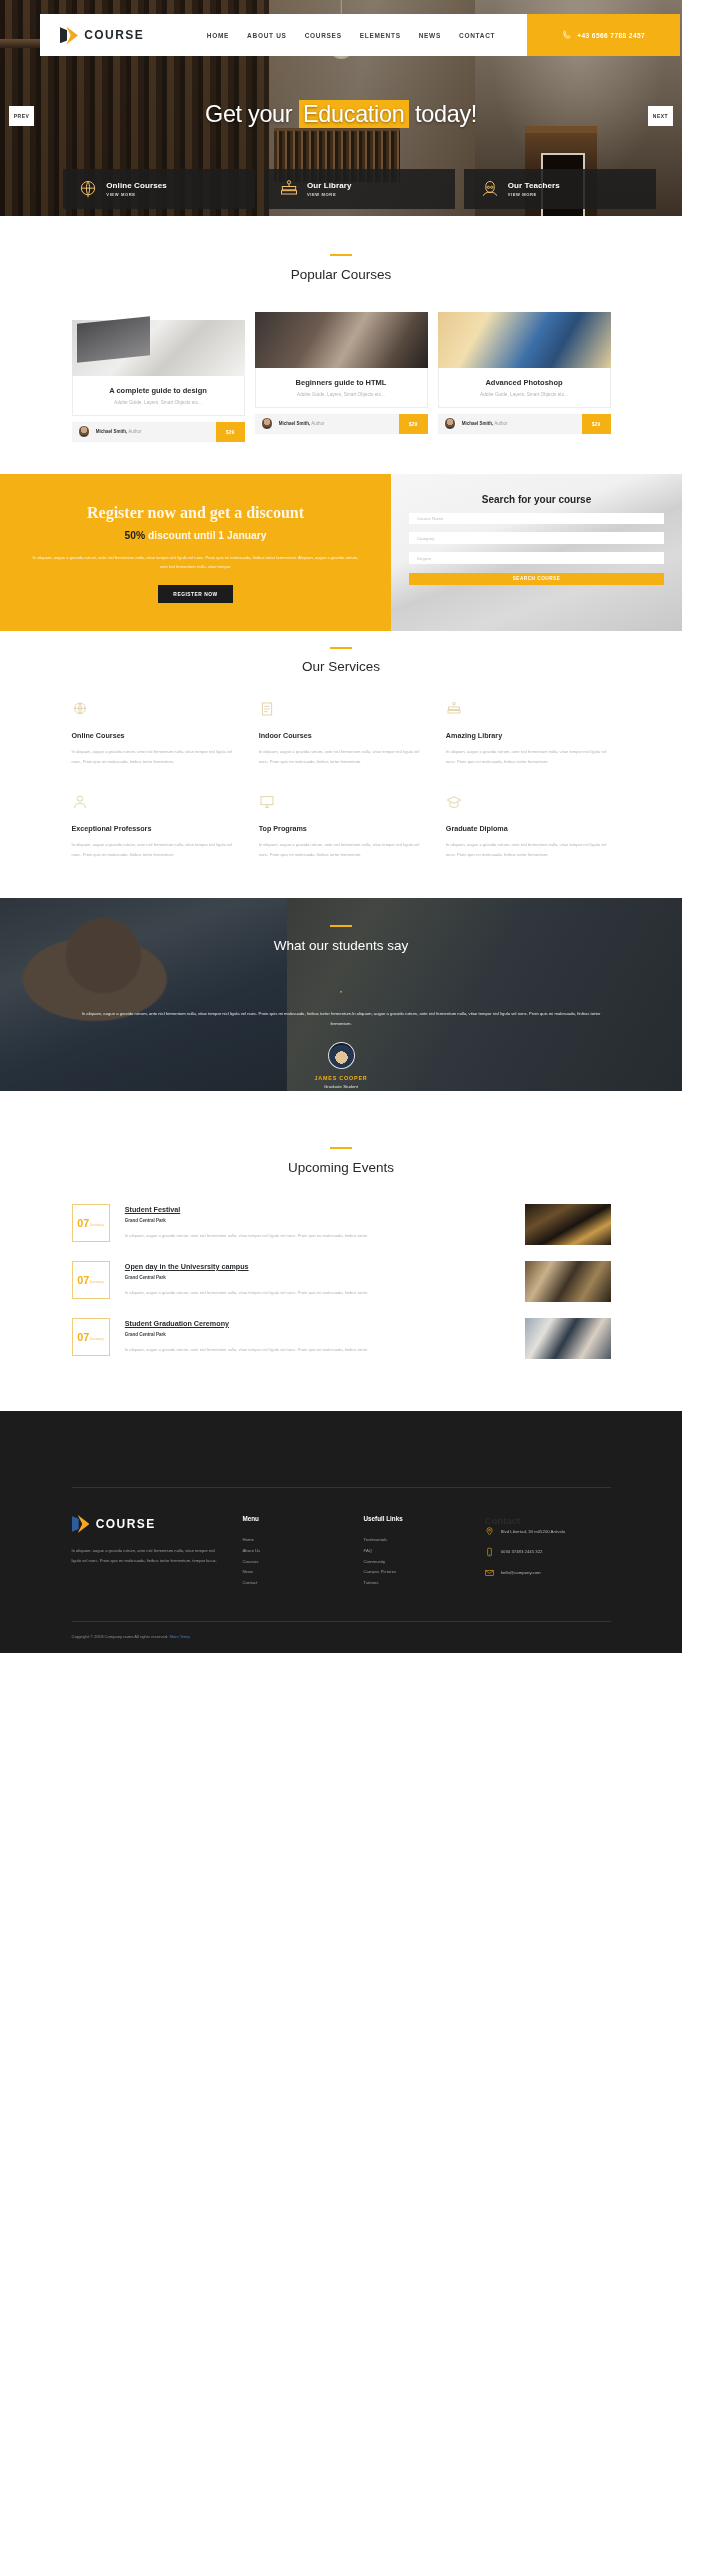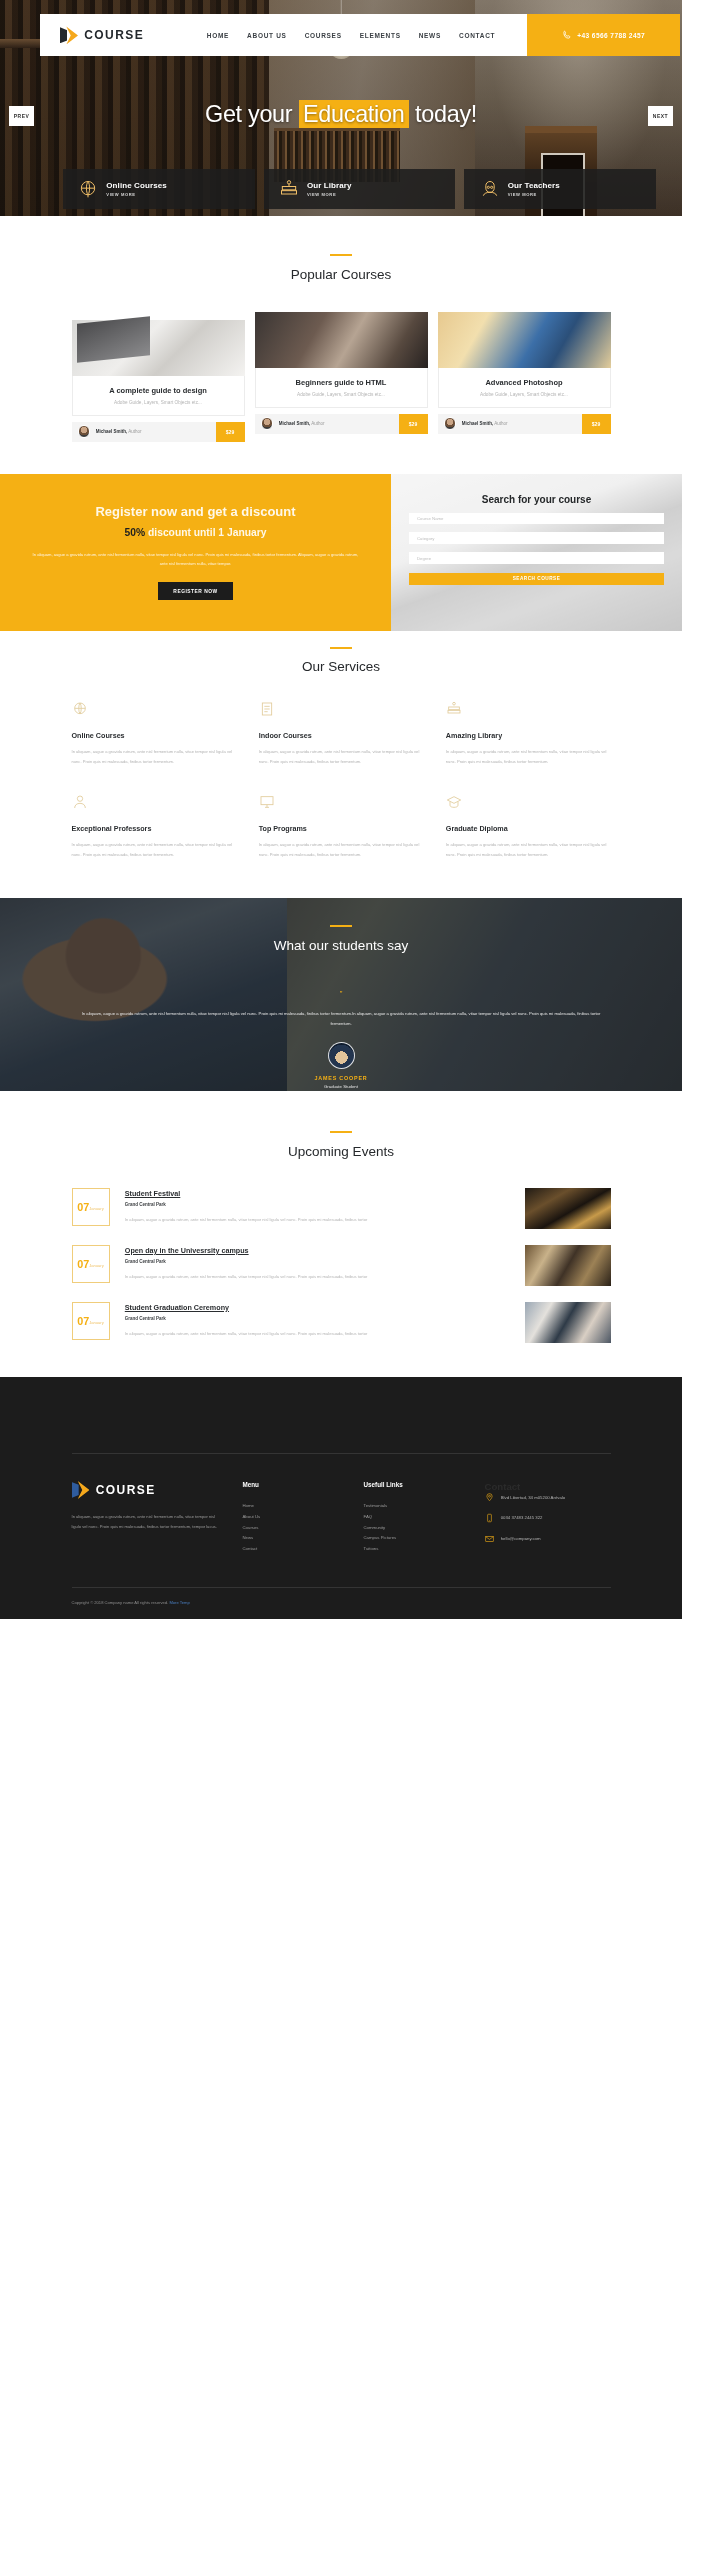--- a/index.html
+++ b/index.html
@@ -163,21 +163,21 @@
   .card .foot .price{
     width:29px; align-self:stretch; background:#f5b014; color:#fff;
     font-size:5px; font-weight:bold; display:flex; align-items:center; justify-content:center;
   }
 
   
   .promo{ display:flex; height:157px; }
   .promo-left{
     width:391px; background:#f5b014; color:#fff; padding:30.5px 30.5px 0; text-align:center;
   }
-  .promo-left h3{ font-size:13px; font-weight:bold; color:#fff8e8; }
+  .promo-left h3{ font-size:16px; font-weight:bold; color:#fff8e8;font-family:Liberation Serif, serif; }
   .promo-left h4{ font-size:10.3px; font-weight:bold; color:#fff8e8; margin-top:8px; }
   .promo-left h4 b{ color:#1f1f1f; }
   .promo-left p{ font-size:4.1px; line-height:2.3; color:#fff5e2; margin-top:11.7px; }
   .promo-left .btn{
     display:inline-block; margin-top:13.5px; background:#1c1c1c; color:#fff;
     font-size:4.9px; font-weight:bold; letter-spacing:0.5px; padding:6.3px 15.3px;
   }
   .promo-right{
     flex:1; position:relative; overflow:hidden;
     background:linear-gradient(160deg,#e9e9e9 0%,#dcdcdc 35%,#8e8e8e 52%,#a8a8a8 70%,#7c7c7c 100%);
@@ -226,21 +226,21 @@
   .testi .who{ text-align:center; margin-top:11.7px; }
   .testi .who .ava{
     width:27px; height:27px; border-radius:50%; margin:0 auto 6.3px;
     border:1.8px solid rgba(255,255,255,.85);
     background:radial-gradient(circle at 50% 58%,#e2c49a 0 32%,#23354f 33% 66%,#0f1c2e 67%);
   }
   .testi .who .nm{ font-size:5.4px; font-weight:bold; letter-spacing:0.8px; color:#f5b014; }
   .testi .who .rl{ font-size:4.3px; color:#e4e4e4; margin-top:3.6px; }
 
   
-  .events{ padding:40px 0 18px; background:#fff; }
+  .events{ padding:40px 0 36px; background:#fff;margin-top:16px; }
   .ev-list{ width:539px; margin:29px auto 0; }
   .ev{ display:flex; align-items:flex-start; gap:15.3px; margin-bottom:16px; }
   .ev .date{
     width:38px; height:38px; border:0.9px solid #f0cd7b; flex:none;
     display:flex; align-items:center; justify-content:center;
   }
   .ev .date .d{ font-size:10.8px; font-weight:bold; color:#f5b014; line-height:1; }
   .ev .date .m{ font-size:4.1px; color:#f0c36a; margin-top:2.7px; }
   .ev .txt{ flex:1; padding-top:0.9px; }
   .ev .txt h5{ font-size:7.2px; font-weight:bold; color:#2a2d30;text-decoration:underline; }

